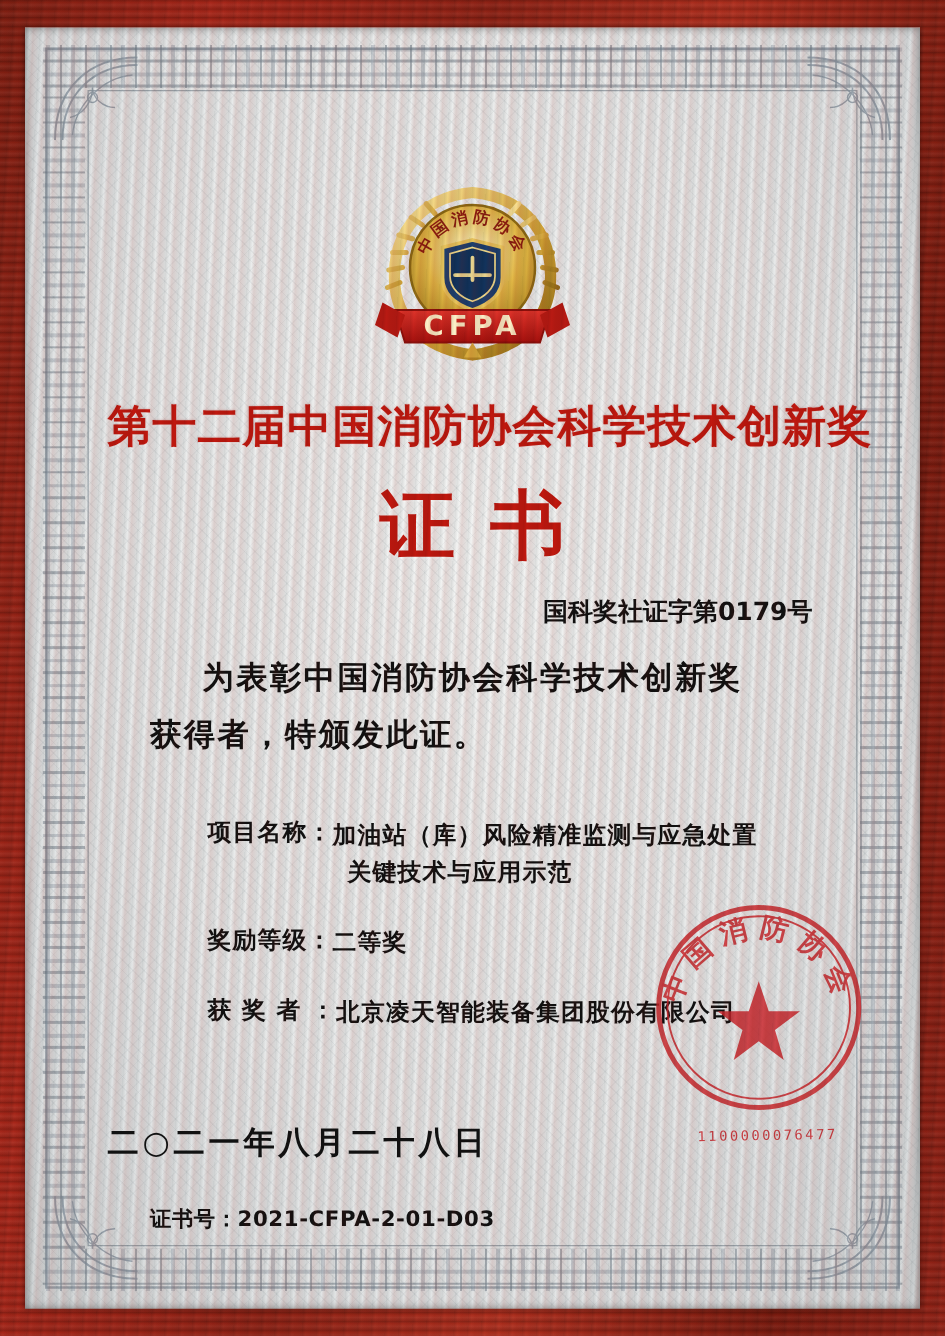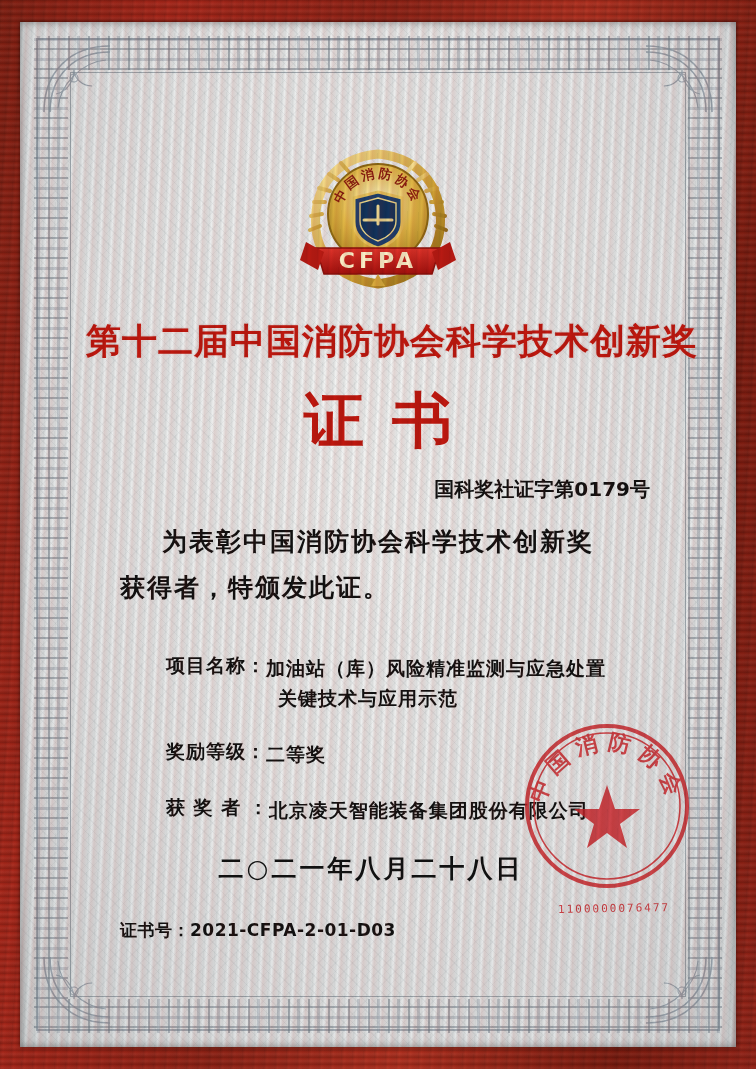--- a/index.html
+++ b/index.html
@@ -222,22 +222,22 @@
   .field-value {
     flex: 1 1 auto;
     line-height: 30px;
   }
   .field-value .second-line {
     display: block;
     padding-left: 12px;
   }
 
   .date-line {
-    margin-top: 27px;
-    text-align: center;
+    margin-top: 72px;
+    text-align: left;
     padding-right: 14px;
     font-size: 25px;
     font-weight: bold;
     color: #111;
     letter-spacing: 3px;
     font-family: "DejaVu Sans", "Liberation Sans", sans-serif;
     position: relative;
     z-index: 1;
   }
 

